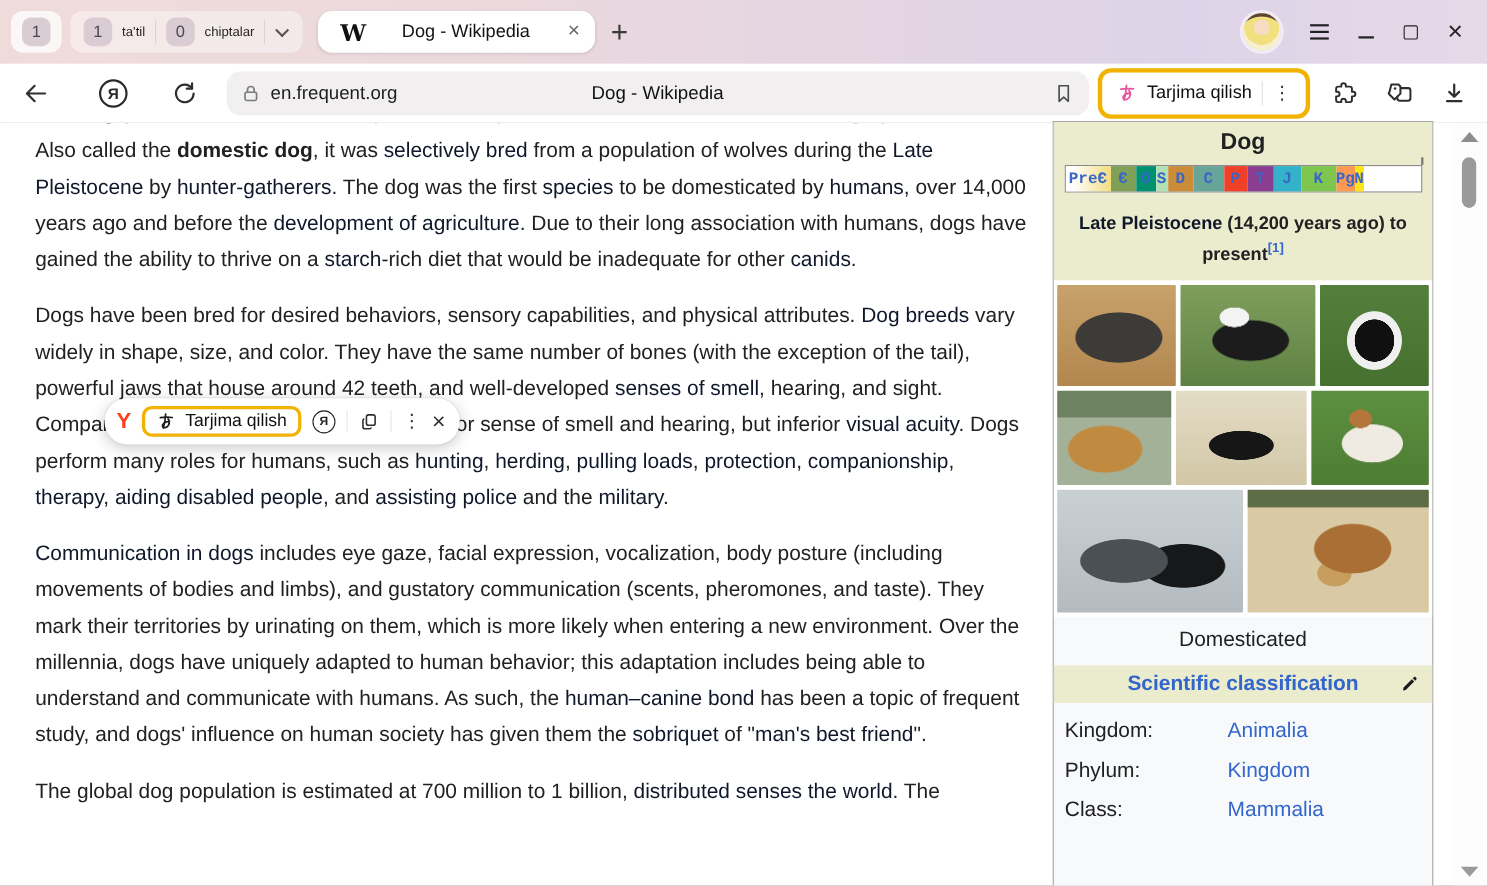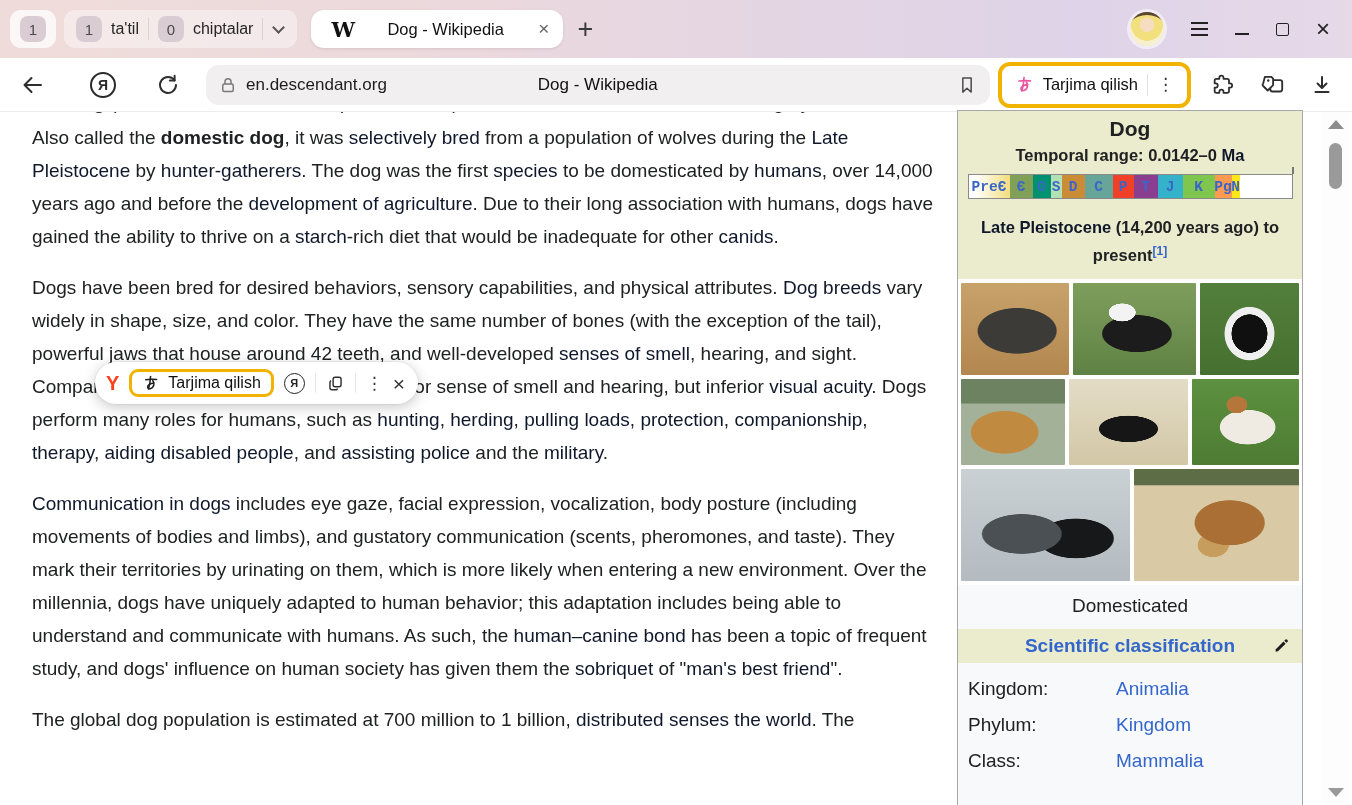--- a/index.html
+++ b/index.html
@@ -7,21 +7,21 @@
   body { font-family:"Liberation Sans","DejaVu Sans",sans-serif; background:#fff; position:relative;
          box-shadow:inset 0 0 0 1px #8f8f98; }
 
   
   .titlebar { height:58px; display:flex; align-items:center; padding-left:10px;
     background:linear-gradient(90deg,#efdcda 0%,#ecd9dc 30%,#e3d5e3 60%,#ded3e8 80%,#e6d9e8 100%); }
   .pill { background:rgba(255,255,255,.78); border-radius:11px; height:38px; display:flex; align-items:center; }
   .tab-badge { min-width:26px; height:26px; padding:0 6px; border-radius:8px; background:#d9cdd3;
     color:#4a4a4a; font-size:15px; display:flex; align-items:center; justify-content:center; }
   .group-pill { background:rgba(255,255,255,.42); margin-left:8px; padding:0 12px; gap:9px; }
-  .group-pill .lbl { font-size:16px; color:#262626;text-align:center; }
+  .group-pill .lbl { font-size:12px; color:#262626;text-align:center; }
   .vsep { width:1px; height:22px; background:rgba(0,0,0,.10); }
   .chev { width:9px; height:9px; border-right:2px solid #555; border-bottom:2px solid #555;
     transform:rotate(45deg); margin:-4px 2px 0 2px; }
   .active-tab { background:#fff; margin-left:14px; width:252px; border-radius:13px;
     box-shadow:0 1px 3px rgba(0,0,0,.10); padding:0 12px; gap:10px; }
   .wiki-w { font-family:"DejaVu Serif",serif; font-size:21px; font-weight:600; color:#111; margin-left:8px;}
   .active-tab .title { flex:1; text-align:center; font-size:16.5px; color:#111; white-space:nowrap; }
   .tab-close { color:#666; font-size:19px; cursor:default; padding:0 2px; }
   .newtab { font-size:27px; color:#3a3a3a; margin-left:14px; font-weight:300; }
   .titlebar-right { margin-left:auto; display:flex; align-items:center; gap:27px; padding-right:22px; }
@@ -181,21 +181,21 @@
       <path d="M18.6 7.4 A8 8 0 1 0 20 12" fill="none" stroke="#2e2e2e" stroke-width="2" stroke-linecap="round"></path>
       <path d="M18.6 2.8 V7.6 H13.8" fill="none" stroke="#2e2e2e" stroke-width="2" stroke-linecap="round" stroke-linejoin="round"></path>
     </svg>
   </div>
 
   <div class="url-pill">
     <svg class="icn" width="18" height="18" viewBox="0 0 24 24">
       <rect x="5" y="10.5" width="14" height="10" rx="2" fill="none" stroke="#7a7a7a" stroke-width="2"></rect>
       <path d="M8 10.5 V7.5 a4 4 0 0 1 8 0 V10.5" fill="none" stroke="#7a7a7a" stroke-width="2"></path>
     </svg>
-    <span class="domain">en.descendant.org</span>
+    <span class="domain">en.frequent.org</span>
     <span class="center-title">Dog - Wikipedia</span>
     <span class="bm">
       <svg class="icn" width="20" height="20" viewBox="0 0 24 24">
         <path d="M7 3.5 h10 v17 l-5 -4.6 l-5 4.6 Z" fill="none" stroke="#4c4c4c" stroke-width="1.8" stroke-linejoin="round"></path>
       </svg>
     </span>
   </div>
 
   <div class="hl-outline">
     <div class="translate-btn">
@@ -263,21 +263,20 @@
       </svg>
     </span>
     <span class="psep"></span>
     <span class="kebab">⋮</span>
     <span class="pop-close">×</span>
   </div>
 
   <div class="infobox">
     <div class="ib-top">
       <div class="ib-title">Dog</div>
-      <div class="ib-temporal"><span class="wbold">Temporal range: 0.0142–0 </span><span class="wbold wlink">Ma</span></div>
       <div class="tscale-wrap">
         <div class="tscale">
 
             <div class="tseg" style="background: linear-gradient(90deg, rgb(255, 255, 255) 15%, rgb(243, 221, 126)); width: 41px;">PreЄ</div>
 
             <div class="tseg" style="background: rgb(127, 160, 86); width: 23px;">Є</div>
 
             <div class="tseg" style="background: rgb(0, 146, 112); width: 18px;">O</div>
 
             <div class="tseg" style="background: rgb(179, 225, 182); width: 11px;">S</div>

